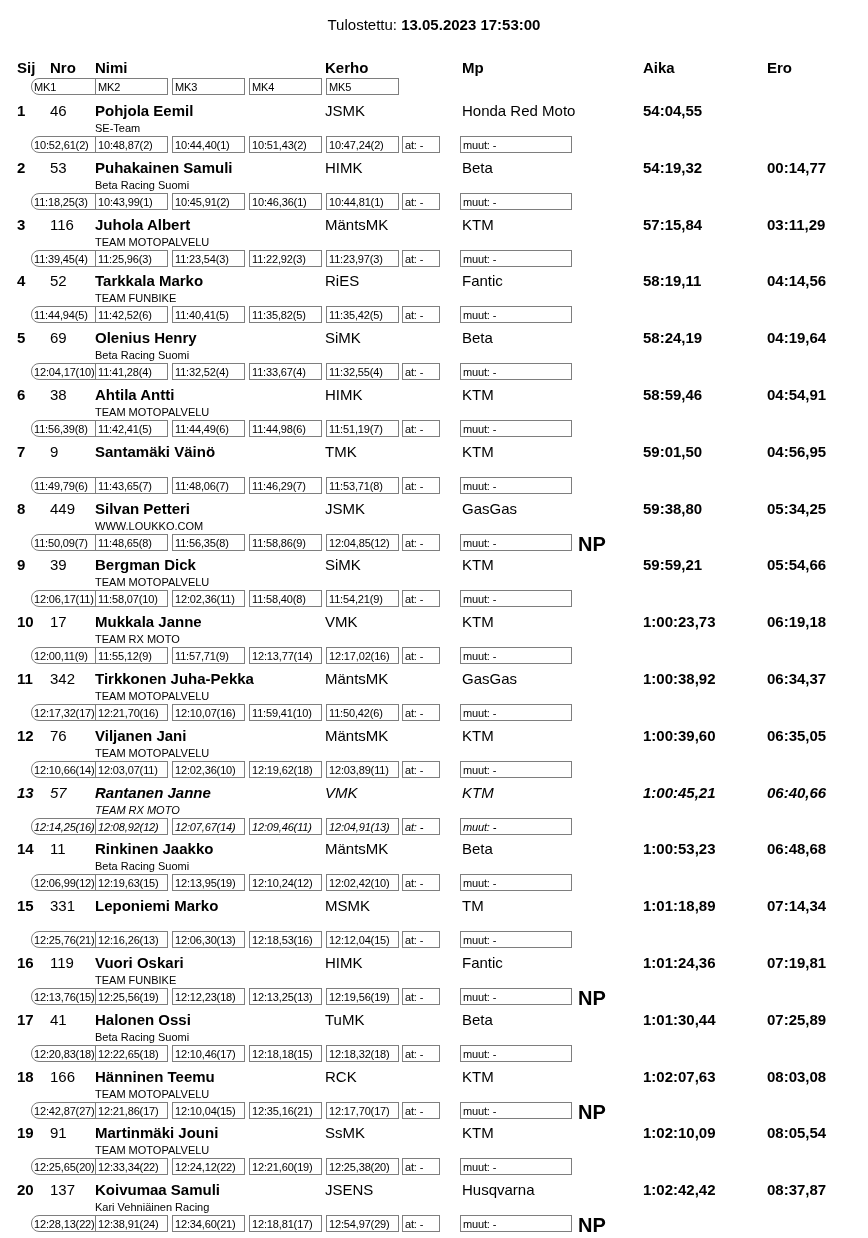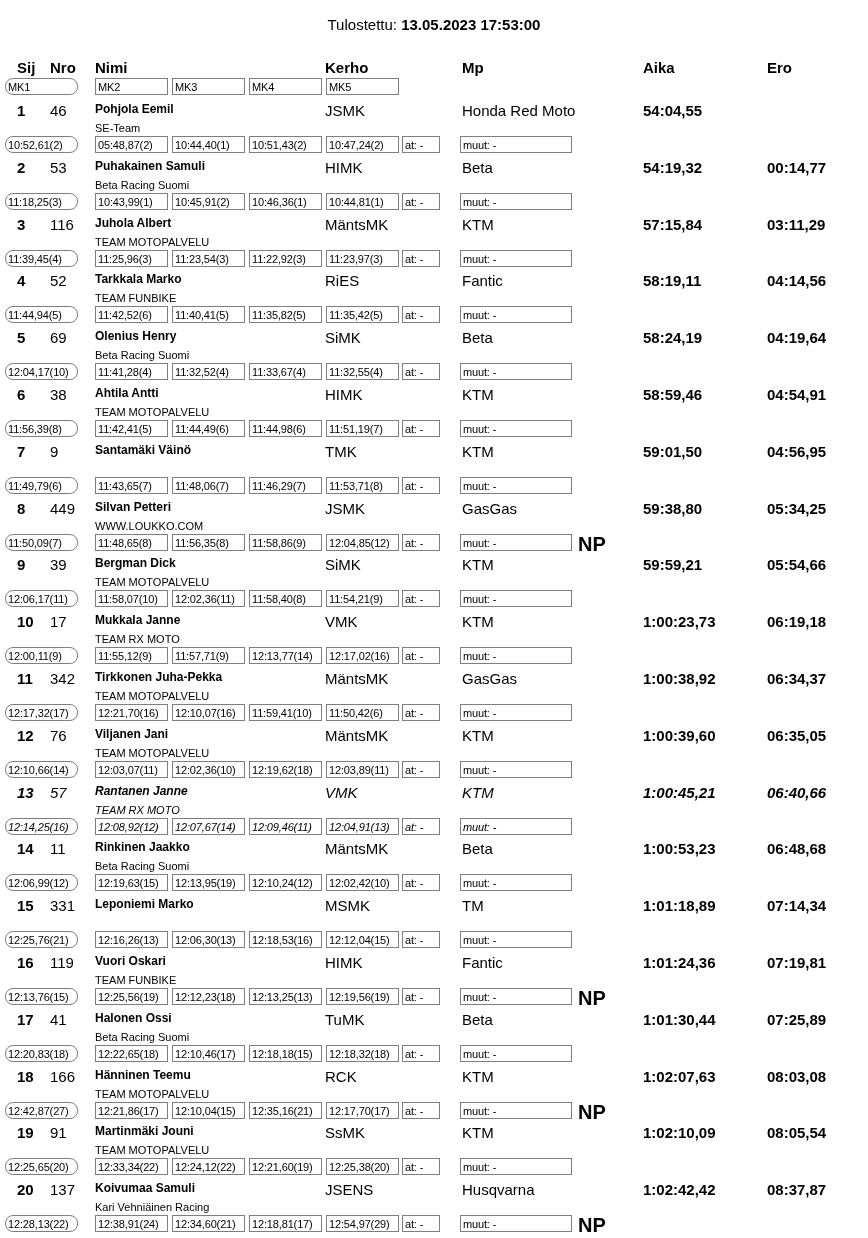--- a/index.html
+++ b/index.html
@@ -12,28 +12,28 @@
   .b { font-weight:bold; }
   .colhead-item { position:absolute; top:0; font-size:15px; font-weight:bold; white-space:nowrap; }
   .box {
     position:absolute; height:17px; box-sizing:border-box;
     border:1px solid #7e7e7e; background:#fff;
     font-size:11px; line-height:14px; padding:1px 0 0 2px;
     letter-spacing:-0.15px; white-space:nowrap;
   }
   .tbox { width:73px; top:34px; }
   .hbox { width:73px; top:0; }
-  .p0 { left:5px;border-radius:8px; } .p1 { left:95px; } .p2 { left:172px; } .p3 { left:249px; } .p4 { left:326px; }
+  .p0 { left:31px;border-radius:8px; } .p1 { left:95px; } .p2 { left:172px; } .p3 { left:249px; } .p4 { left:326px; }
   .atbox   { left:402px; width:38px;  top:34px; }
   .muutbox { left:460px; width:112px; top:34px; }
   .rider { position:absolute; left:0; width:868px; height:57px; }
   .rider span { white-space:nowrap; }
   .pos  { position:absolute; left:17px;  top:0; font-size:15px; font-weight:bold; }
   .nro  { position:absolute; left:50px;  top:0; font-size:15px; }
-  .name { position:absolute; left:95px;  top:0; font-size:12px; font-weight:bold; }
+  .name { position:absolute; left:95px;  top:0; font-size:15px; font-weight:bold; }
   .club { position:absolute; left:325px; top:0; font-size:15px; }
   .bike { position:absolute; left:462px; top:0; font-size:15px; }
   .time { position:absolute; left:643px; top:0; font-size:15px; font-weight:bold; }
   .gap  { position:absolute; left:767px; top:0; font-size:15px; font-weight:bold; }
   .team { position:absolute; left:95px;  top:20px; font-size:11px; }
   .np   { position:absolute; left:578px; top:33px; font-size:20px; font-weight:bold; }
 </style>
 </head>
 <body>
 
@@ -66,21 +66,21 @@
       <div class="rider" style="top: 102px;">
     <span class="pos">1</span>
     <span class="nro">46</span>
     <span class="name">Pohjola Eemil</span>
     <span class="club">JSMK</span>
     <span class="bike">Honda Red Moto</span>
     <span class="time">54:04,55</span>
     <span class="gap"></span>
     <span class="team">SE-Team</span>
     <span class="box tbox p0">10:52,61(2)</span>
-    <span class="box tbox p1">05:48,87(2)</span>
+    <span class="box tbox p1">10:48,87(2)</span>
     <span class="box tbox p2">10:44,40(1)</span>
     <span class="box tbox p3">10:51,43(2)</span>
     <span class="box tbox p4">10:47,24(2)</span>
     <span class="box atbox">at: -</span>
     <span class="box muutbox">muut: -</span>
 
   </div>
       <div class="rider" style="top: 158.8px;">
     <span class="pos">2</span>
     <span class="nro">53</span>

